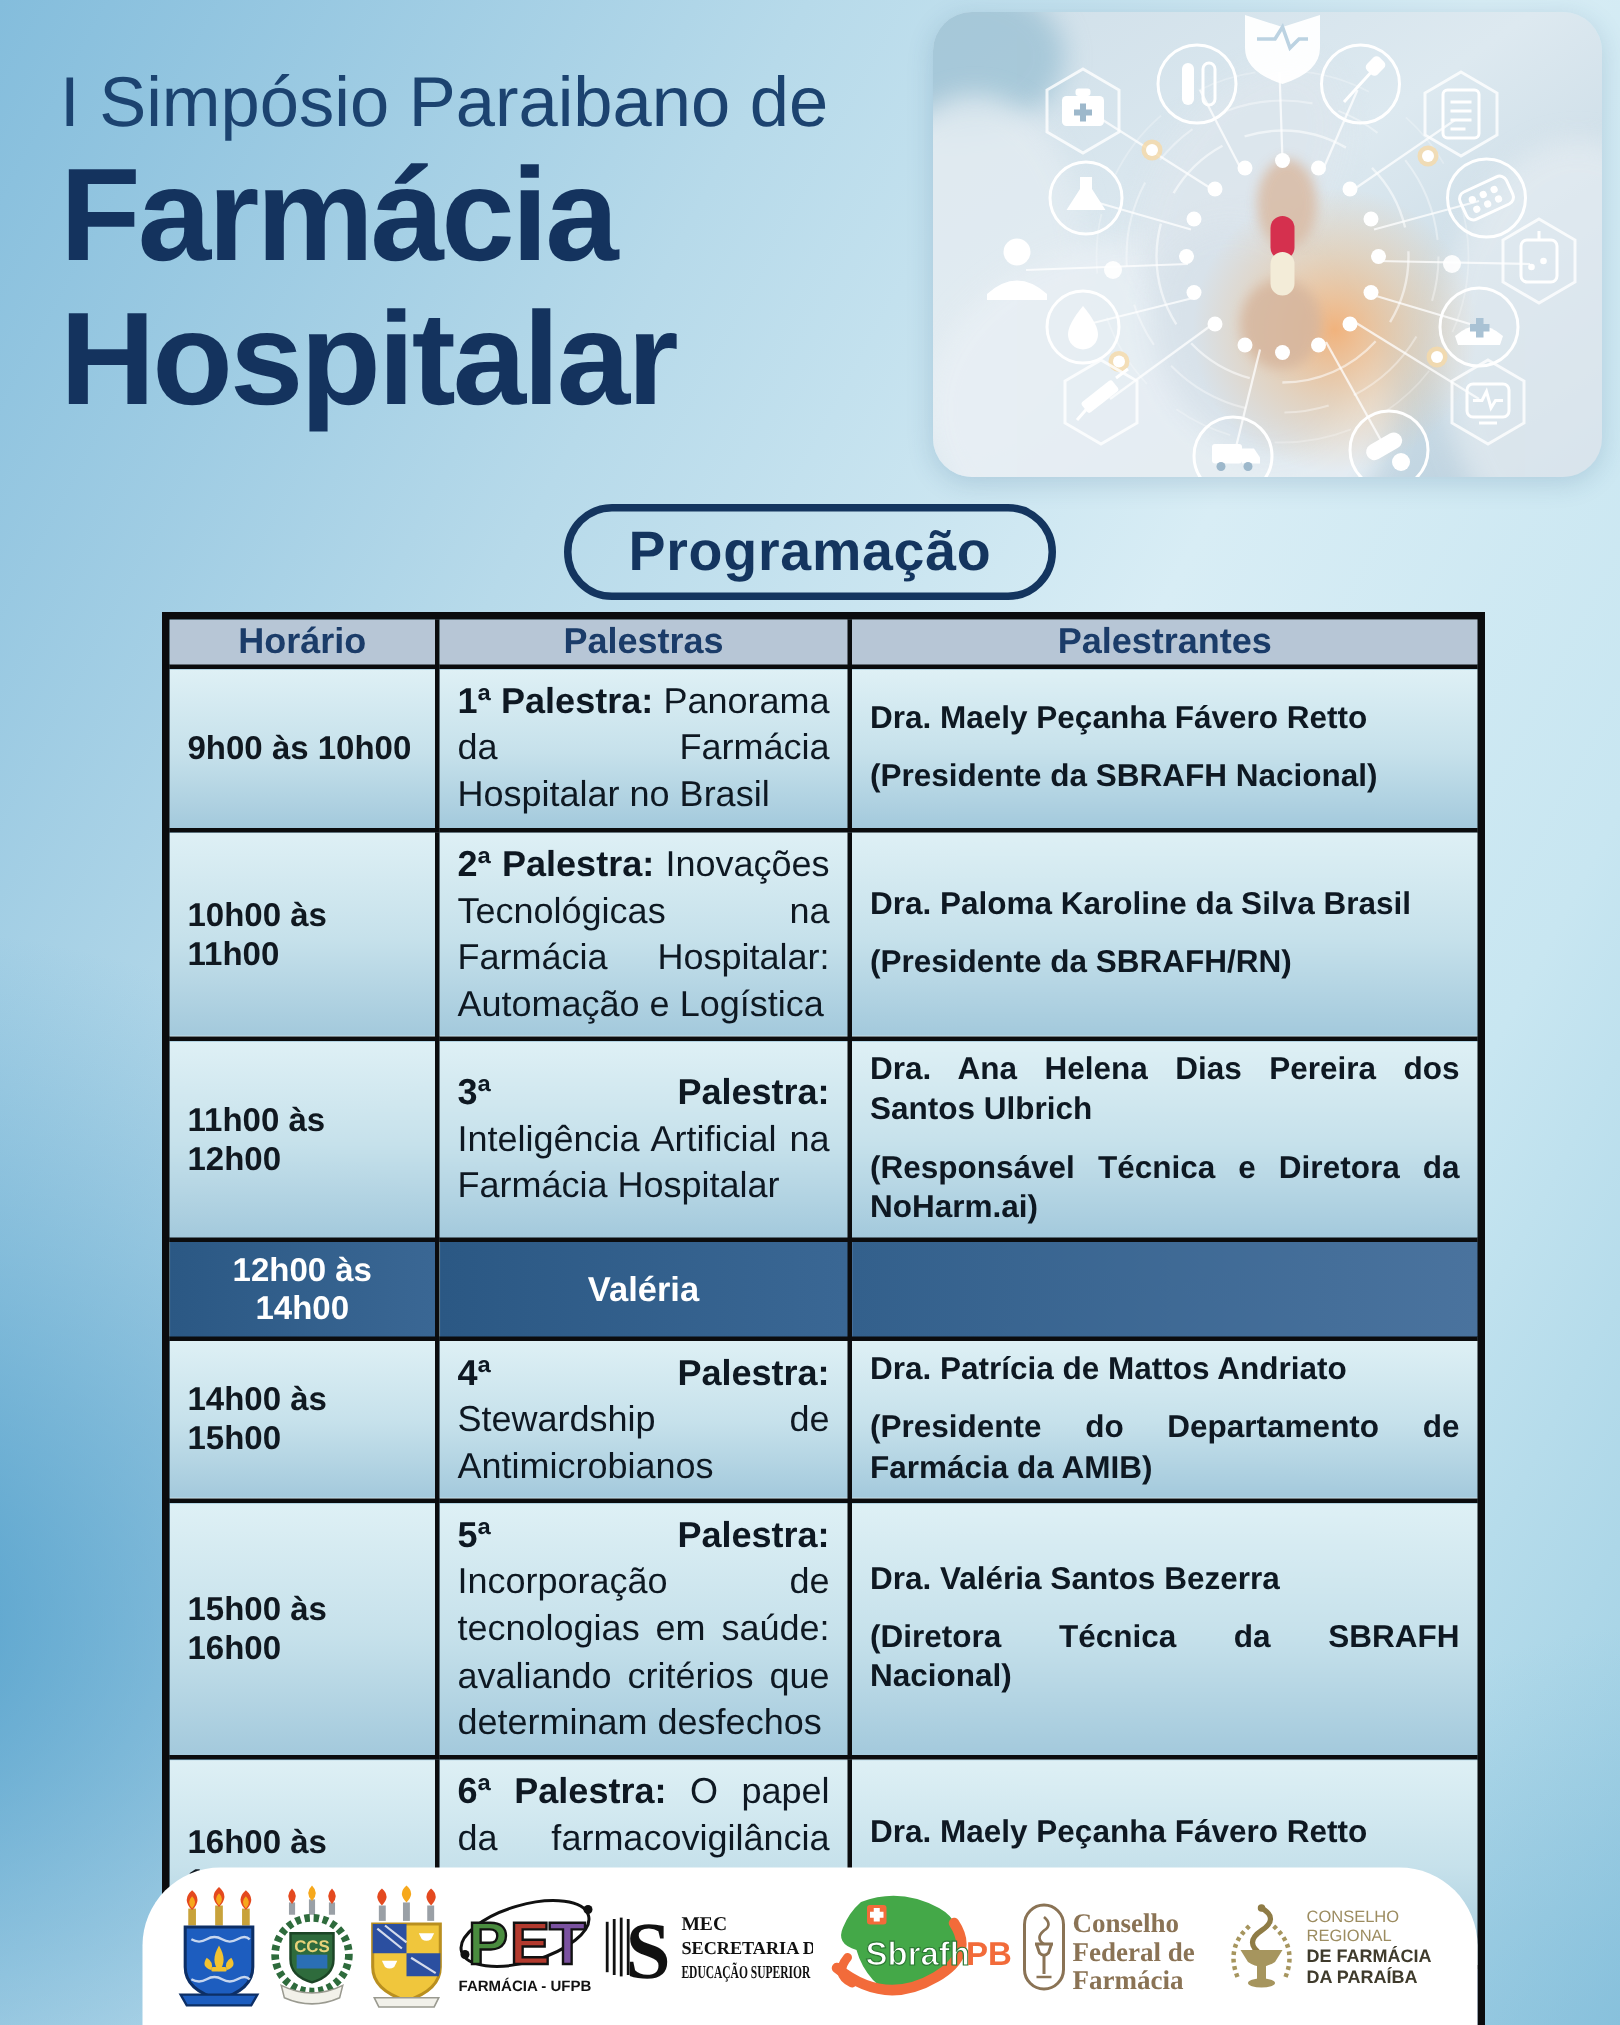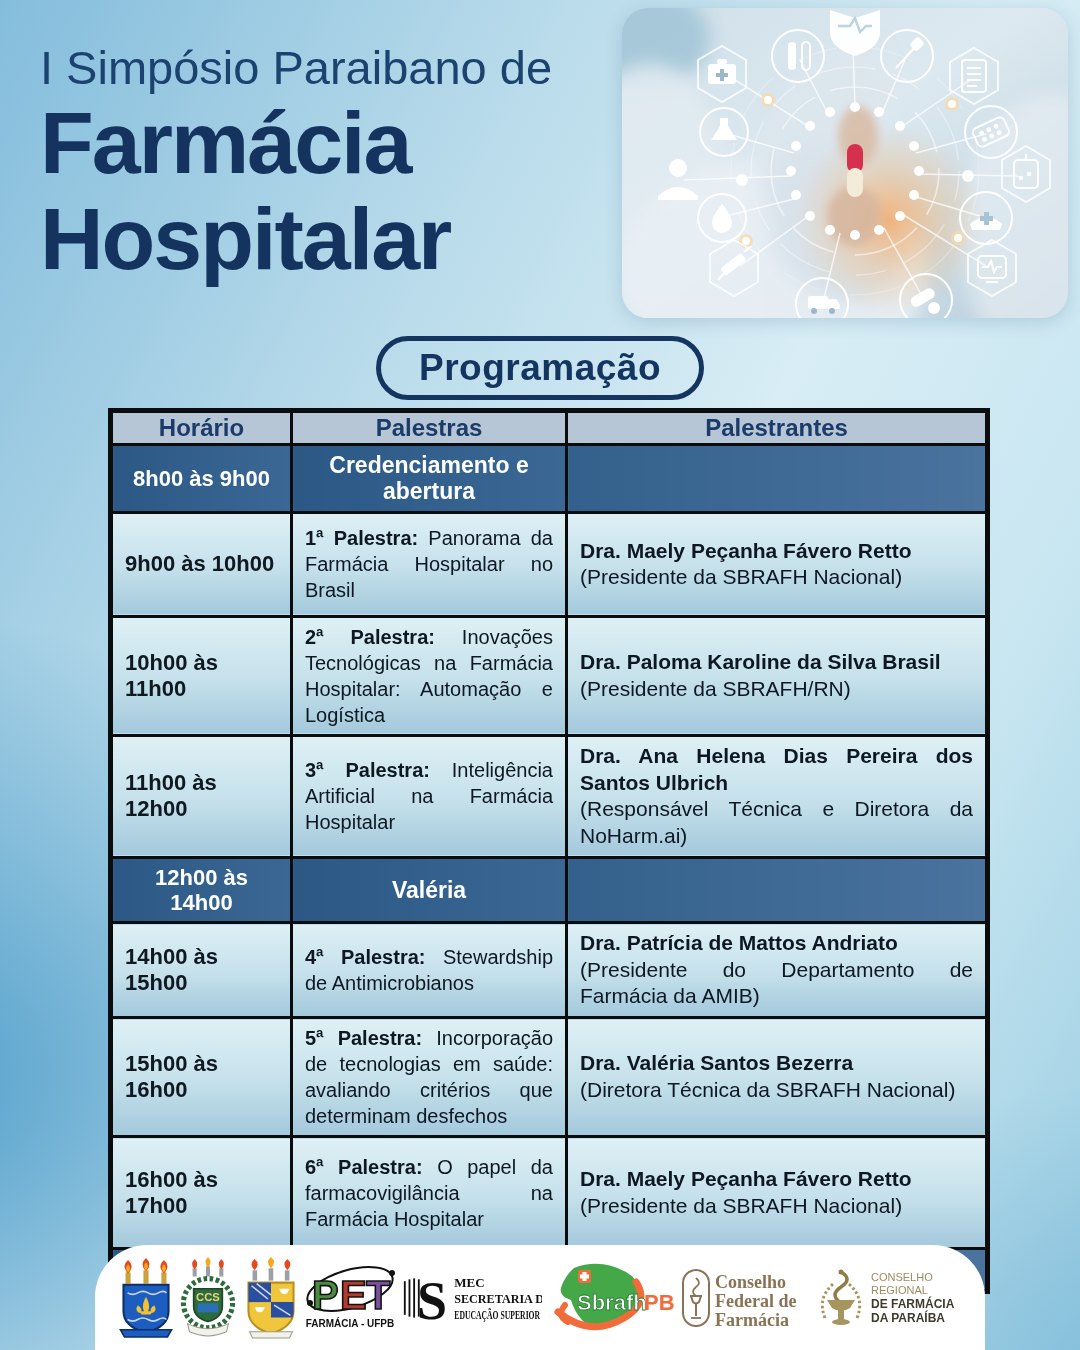--- a/index.html
+++ b/index.html
@@ -37,25 +37,25 @@
     background:#b7c6d6; color:#1b3c69; font-size:24px; font-weight:800; 
   }
   td{padding:0;}
   .cellpad{padding:6px 12px;}
   
   tr.light td{
     background:linear-gradient(180deg,#def0f5 0%,#c6e1eb 52%,#a3c9dc 100%);
     color:#0e1822;
   }
   tr.light td.time{font-size:22px; font-weight:700; color:#101820;}
-  tr.light td.talk .cellpad{font-size:20px; line-height:1.3; text-align:justify; font-weight:500;}
+  tr.light td.talk .cellpad{font-size:24px; line-height:1.3; text-align:justify; font-weight:500;}
   tr.light td.talk b{font-weight:800;}
   tr.light td.spk .cellpad{font-size:21px; line-height:1.27; padding-left:12px;}
   .spk-name{font-weight:800; text-align:justify;}
-  .spk-role{font-weight:400; text-align:justify;}
+  .spk-role{font-weight:700; text-align:justify;margin-top:12px;}
   
   tr.dark td{
     background:linear-gradient(90deg,#2b5884 0%,#3a6794 100%);
     color:#ffffff; text-align:center;
   }
   tr.dark td.spk{background:linear-gradient(90deg,#33608c 0%,#4a739e 100%);}
   tr.dark .cellpad{font-size:23px; font-weight:800; line-height:1.15;}
   tr.dark td.time .cellpad{font-size:22px;}
   
   tr.r1{height:62px;} tr.r2{height:104px;} tr.r3{height:118px;} tr.r4{height:116px;}
@@ -273,31 +273,20 @@
         <col class="c-time">
         <col class="c-talk">
         <col class="c-spk">
       </colgroup>
     <tbody>
         <tr class="head">
       <th>Horário</th>
       <th>Palestras</th>
       <th>Palestrantes</th>
     </tr>
-    <tr class="dark r1">
-      <td class="time">
-            <div class="cellpad">8h00 às 9h00</div>
-          </td>
-      <td class="talk">
-            <div class="cellpad">Credenciamento e abertura</div>
-          </td>
-      <td class="spk">
-            <div class="cellpad"></div>
-          </td>
-    </tr>
     <tr class="light r2">
       <td class="time">
             <div class="cellpad">9h00 às 10h00</div>
           </td>
       <td class="talk">
             <div class="cellpad"><b>1ª Palestra:</b><span> Panorama da Farmácia Hospitalar no Brasil</span></div>
           </td>
       <td class="spk">
             <div class="cellpad">
               <div class="spk-name">Dra. Maely Peçanha Fávero Retto</div>

